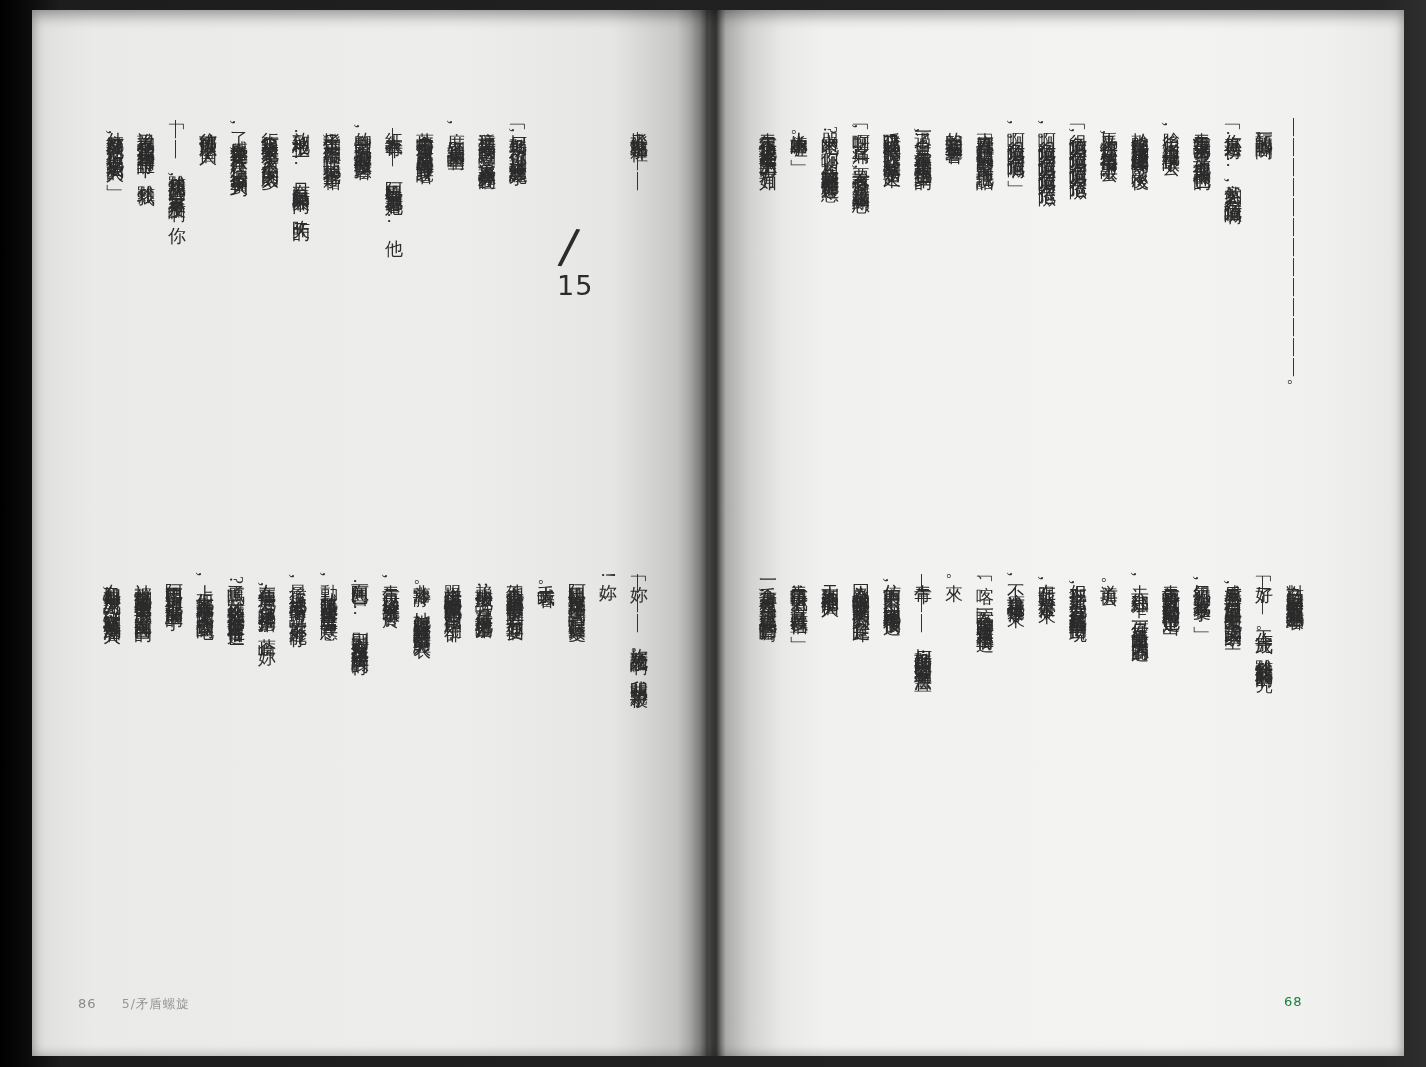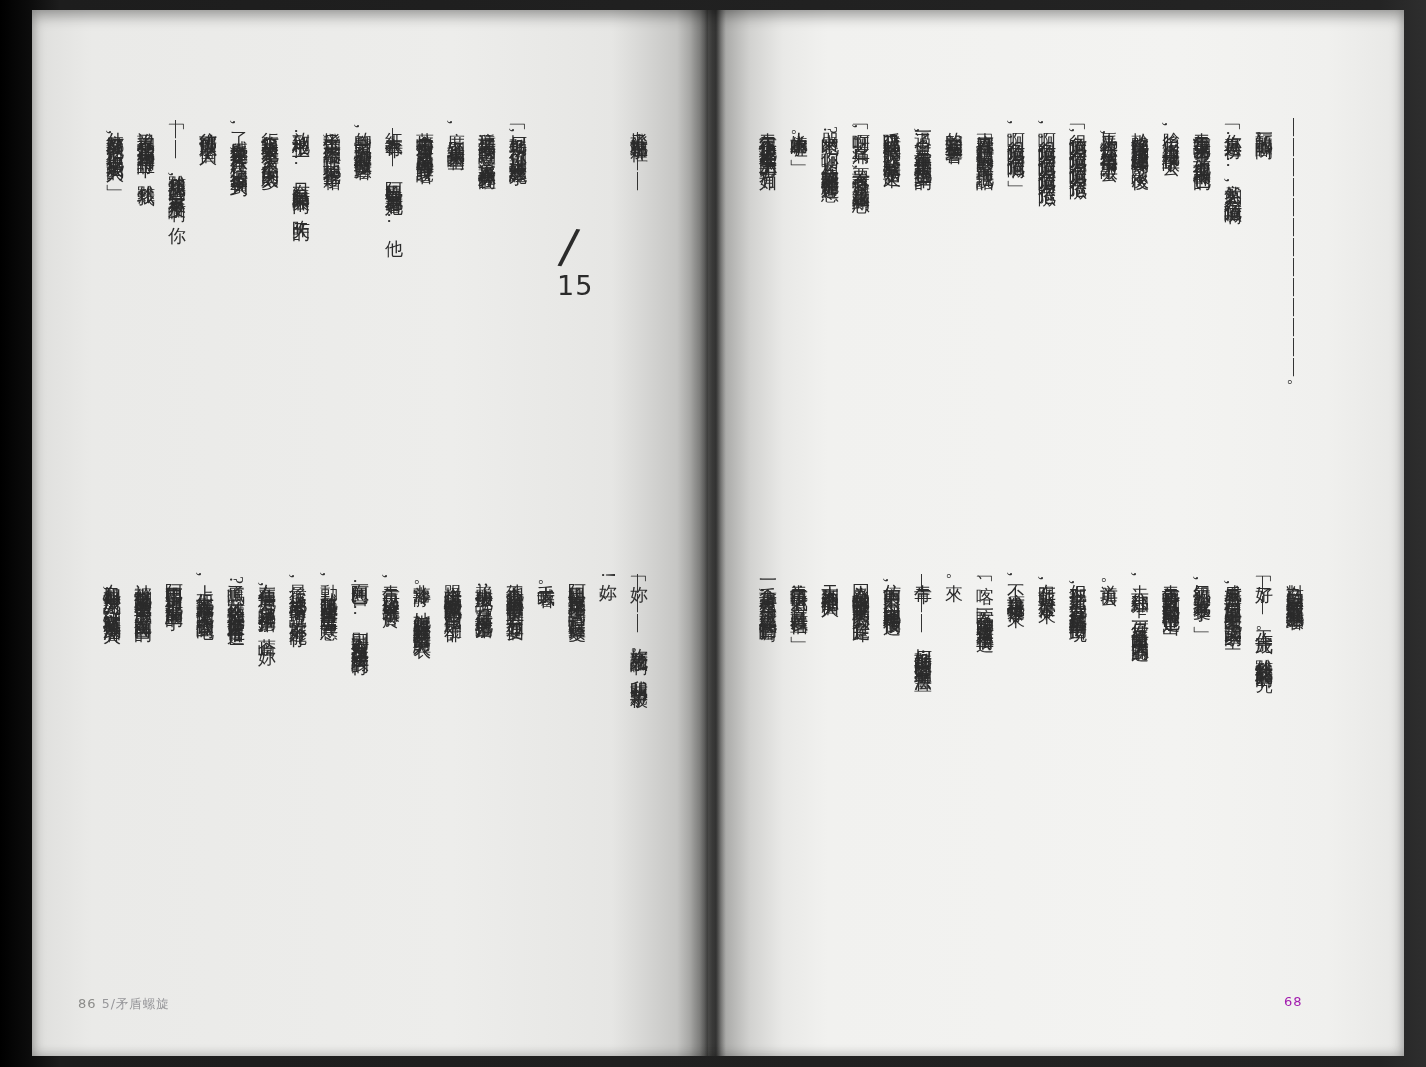--- a/index.html
+++ b/index.html
@@ -21,22 +21,22 @@
   .rp-bottom{top:560px;right:94px;height:452px;}
   .lp-top{top:108px;right:54px;height:452px;}
   .lp-bottom{top:560px;right:54px;height:452px;}
   .section-mark{position:relative;writing-mode:horizontal-tb;width:90px;height:100%;}
   .section-slash{position:absolute;left:28px;top:104px;font-family:"DejaVu Sans",sans-serif;
     font-size:48px;color:#2b2b2b;transform:rotate(10deg);line-height:48px;}
   .section-num{position:absolute;left:24px;top:152px;font-family:"DejaVu Sans",sans-serif;
     font-size:27px;color:#2b2b2b;letter-spacing:1px;}
   .footer{position:absolute;font-family:"DejaVu Sans",sans-serif;font-size:13px;color:#8b8b89;letter-spacing:1px;}
   .footer-left{left:46px;top:986px;}
-  .footer-left .chapter{font-size:12.5px;color:#97979a;}
-  .footer-right{left:1252px;top:984px;color:#a21caf;}
+  .footer-left .chapter{margin-left:20px;font-size:12.5px;color:#97979a;}
+  .footer-right{left:1252px;top:984px;color:#15803d;}
   .vignette{position:absolute;left:0;top:0;width:100%;height:100%;pointer-events:none;
     box-shadow:inset 0 6px 14px rgba(0,0,0,.35), inset 0 -4px 10px rgba(0,0,0,.12);}
 </style>
 </head>
 <body>
 
 <div class="book">
 
   <div class="page page-left">
     <div class="vtext lp-top">

